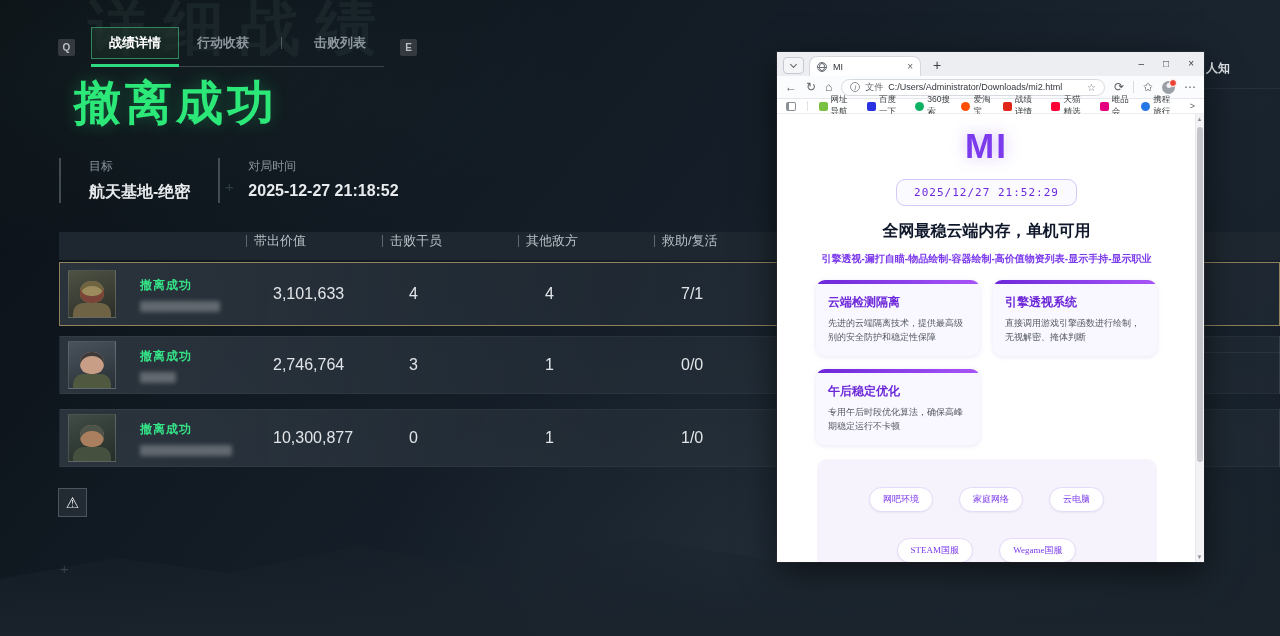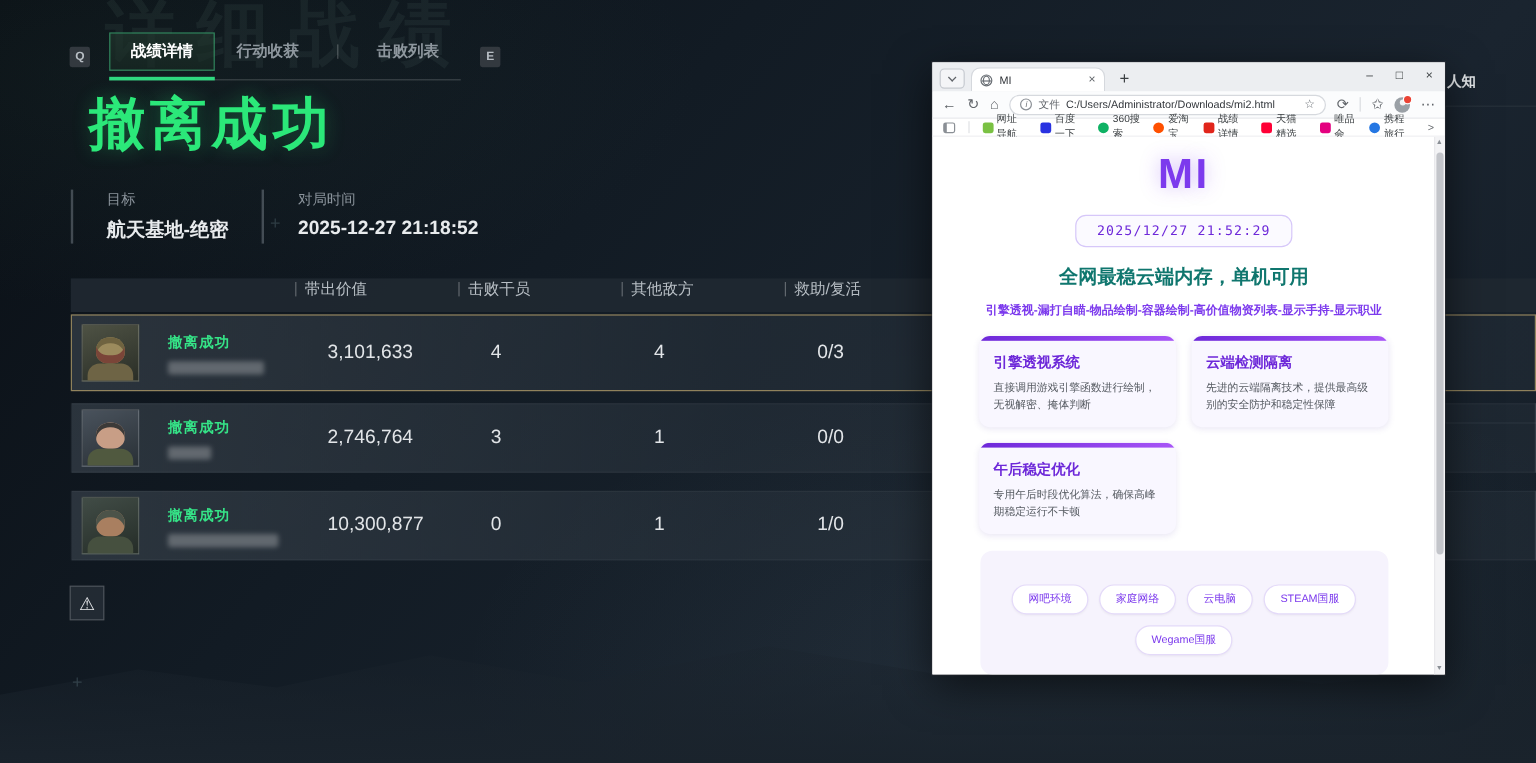--- a/index.html
+++ b/index.html
@@ -128,31 +128,31 @@
   .scrollbar { position:absolute; right:0; top:0; bottom:0; width:9px; background:#f3f3f5;
     border-left:1px solid #e9e9ec; }
   .s-arrow { position:absolute; right:1px; width:7px; text-align:center; color:#8a8f95; font-size:6px; }
   .s-thumb { position:absolute; right:1px; top:13px; width:6px; height:335px; background:#c3c5ca; border-radius:3px; }
   .page { text-align:center; padding:12px 22px 0 14px; }
   .logo { font-size:35px; font-weight:900; color:#7c3aed; letter-spacing:2px;
     text-shadow:0 0 16px rgba(124,58,237,0.35); }
   .stamp { display:inline-block; margin-top:13px; padding:6px 17px; border:1px solid #d6c7f9;
     border-radius:9px; background:#fbfaff; color:#6d28d9; font-weight:400; letter-spacing:1px;
     font-family:"DejaVu Sans Mono", monospace; font-size:11px; }
-  .headline { margin-top:15px; font-size:16px; font-weight:800; color:#0f766e; }
+  .headline { margin-top:15px; font-size:16px; font-weight:800; color:#0f172a; }
   .features { margin-top:10px; font-size:10px; font-weight:700; color:#7c3aed; }
   .cards { display:grid; grid-template-columns:repeat(2,164px); gap:13px; justify-content:center; margin-top:14px; }
   .card { background:#f9f7ff; border-radius:9px; overflow:hidden; text-align:left;
     box-shadow:0 1px 5px rgba(100,80,180,0.14); padding-bottom:11px; }
   .card-bar { height:4px; background:linear-gradient(90deg,#6d28d9,#a855f7); }
   .card-title { margin:10px 12px 5px; font-size:12px; font-weight:800; color:#6d28d9; }
   .card-body { margin:0 12px; font-size:9px; color:#555a61; line-height:1.6; }
   .platform { width:340px; margin:14px auto 0; background:#f6f3fd; border-radius:10px; padding:15px 10px 16px; }
   .plat-title { font-size:13px; font-weight:800; color:#6d28d9; }
-  .pills { display:flex; flex-wrap:wrap; justify-content:center; gap:9px; margin-top:13px; }
+  .pills { display:flex; flex-wrap:wrap; justify-content:center; gap:26px; margin-top:13px;font-family:Liberation Serif, serif; }
   .pill { background:#fff; border:1px solid #e4daf9; border-radius:999px; padding:5px 13px;
     font-size:9px; color:#7c3aed; box-shadow:0 1px 2px rgba(0,0,0,0.05); }
 </style>
 </head>
 <body>
 
 <div id="stage">
 
   <div class="game">
     <div class="ghost-title">详细战绩</div>
@@ -211,21 +211,21 @@
         <div class="cell-player">
           <div class="avatar av1"></div>
           <div class="pinfo">
             <span class="status">撤离成功</span>
             <span class="name-blur nb1"></span>
           </div>
         </div>
         <div class="cell">3,101,633</div>
         <div class="cell">4</div>
         <div class="cell">4</div>
-        <div class="cell">0/3</div>
+        <div class="cell">7/1</div>
       </div>
 
       <div class="row">
         <div class="cell-player">
           <div class="avatar av2"></div>
           <div class="pinfo">
             <span class="status">撤离成功</span>
             <span class="name-blur nb2"></span>
           </div>
         </div>
@@ -334,27 +334,27 @@
     <div class="content">
       <div class="page">
         <div class="logo">MI</div>
         <div><span class="stamp">2025/12/27 21:52:29</span></div>
         <div class="headline">全网最稳云端内存，单机可用</div>
         <div class="features">引擎透视-漏打自瞄-物品绘制-容器绘制-高价值物资列表-显示手持-显示职业</div>
 
         <div class="cards">
           <div class="card">
             <div class="card-bar"></div>
+            <div class="card-title">云端检测隔离</div>
+            <div class="card-body">先进的云端隔离技术，提供最高级别的安全防护和稳定性保障</div>
+          </div>
+          <div class="card">
+            <div class="card-bar"></div>
             <div class="card-title">引擎透视系统</div>
             <div class="card-body">直接调用游戏引擎函数进行绘制，无视解密、掩体判断</div>
-          </div>
-          <div class="card">
-            <div class="card-bar"></div>
-            <div class="card-title">云端检测隔离</div>
-            <div class="card-body">先进的云端隔离技术，提供最高级别的安全防护和稳定性保障</div>
           </div>
           <div class="card">
             <div class="card-bar"></div>
             <div class="card-title">午后稳定优化</div>
             <div class="card-body">专用午后时段优化算法，确保高峰期稳定运行不卡顿</div>
           </div>
         </div>
 
         <div class="platform">
           <div class="pills">

